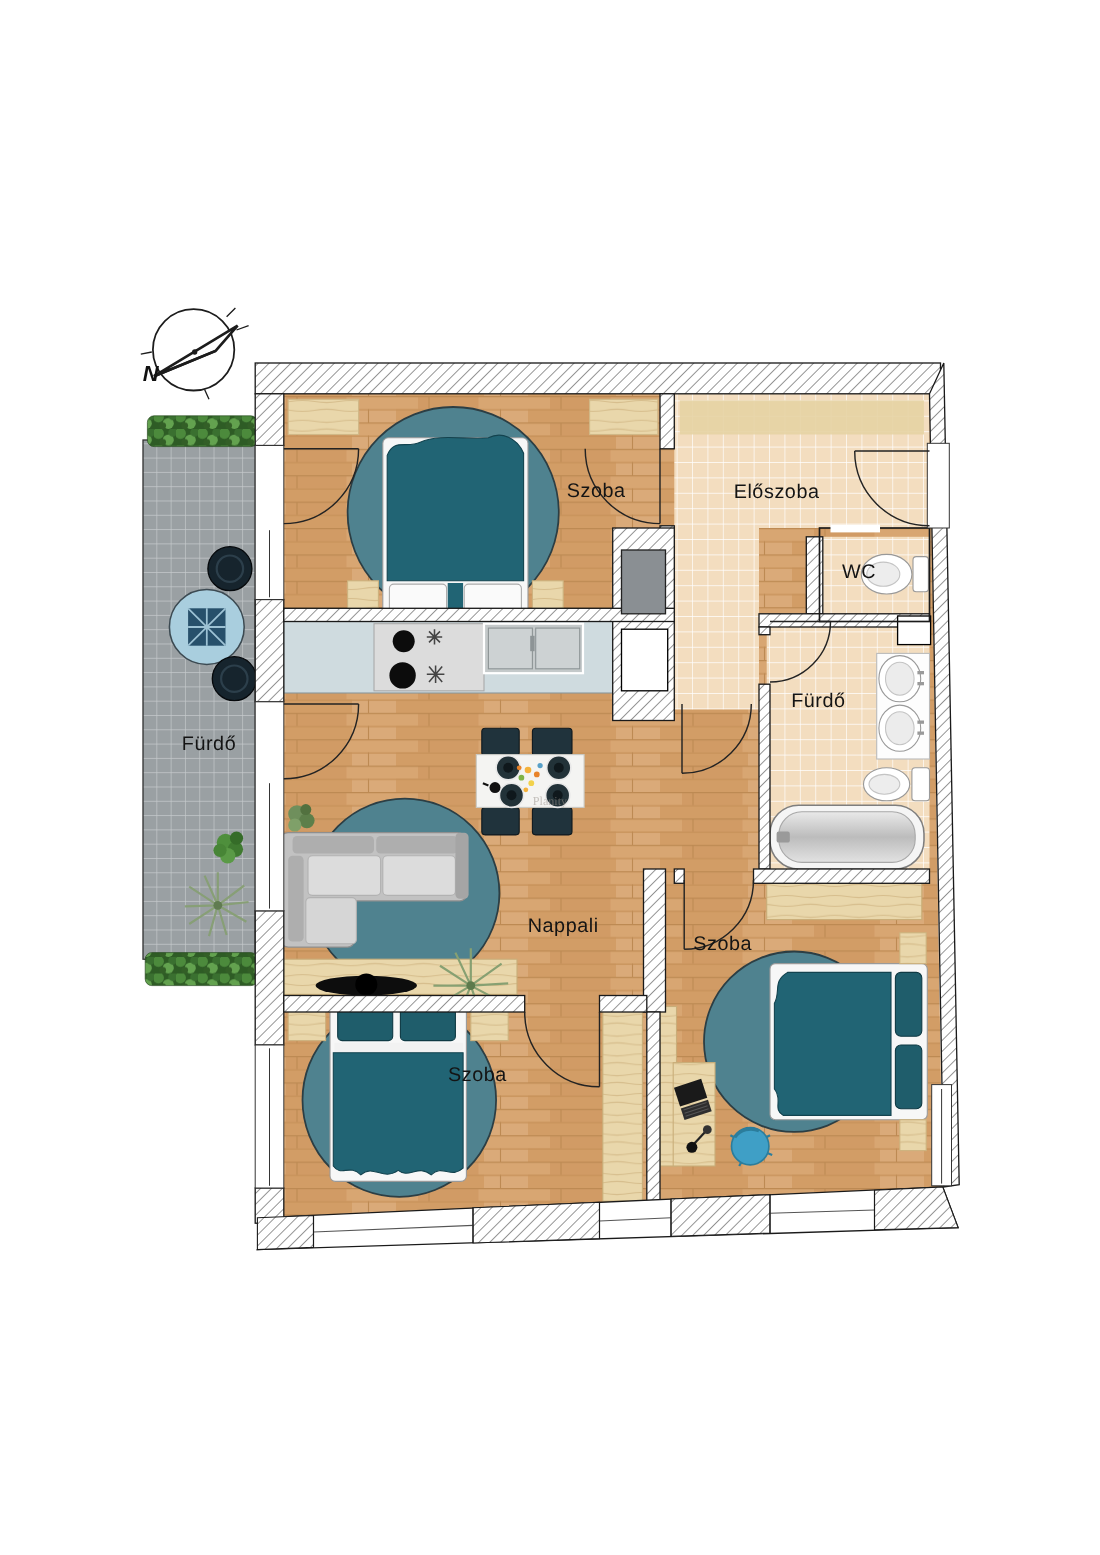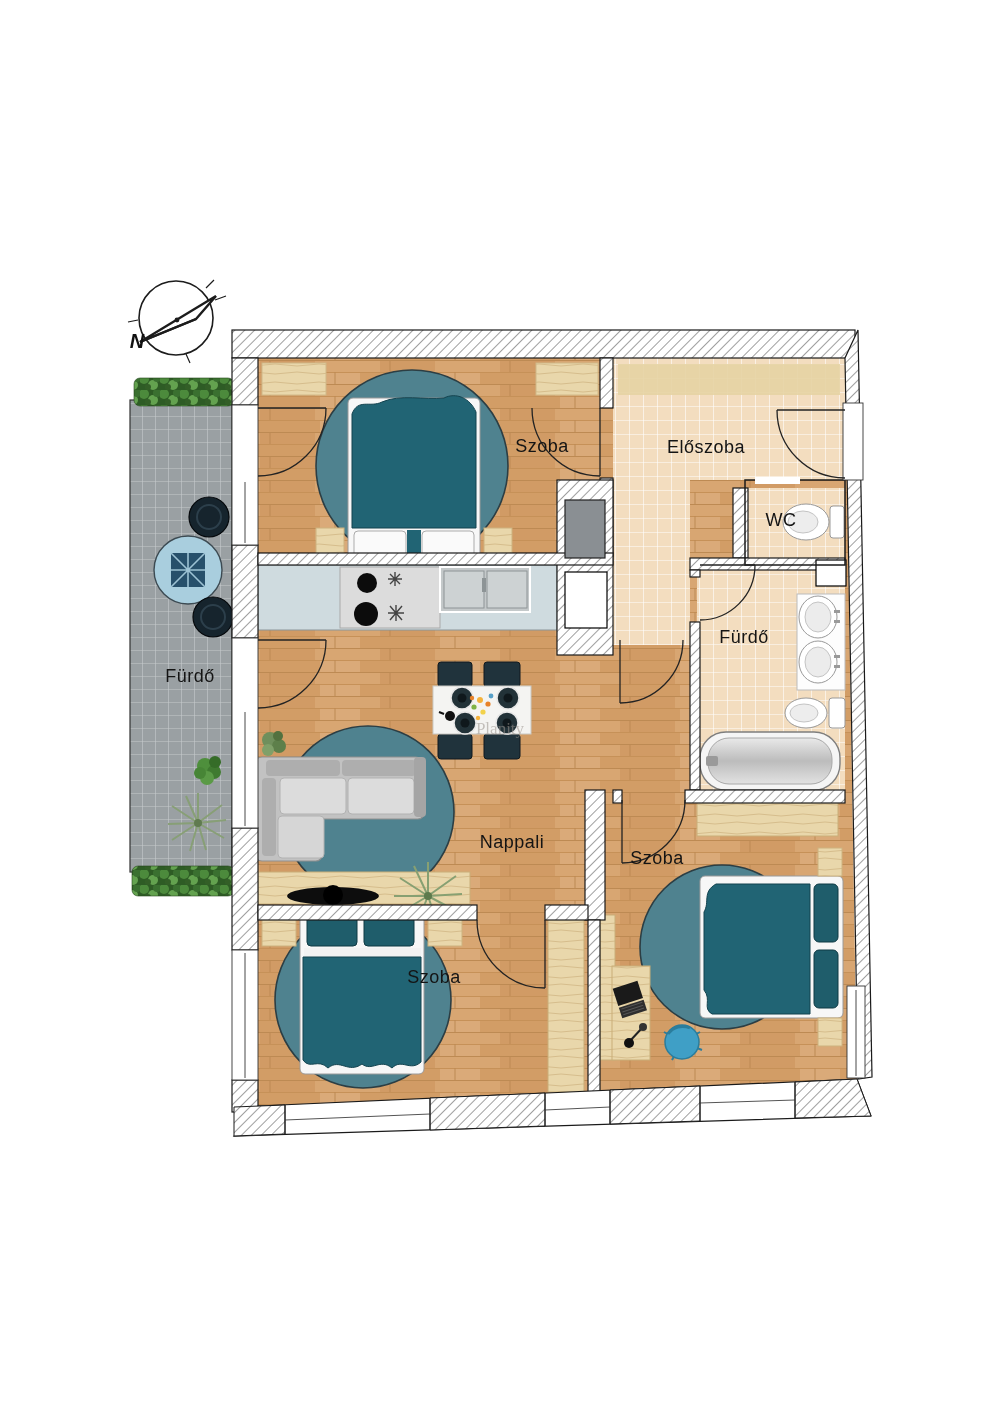--- a/index.html
+++ b/index.html
@@ -3,21 +3,21 @@
 <meta charset="utf-8">
 <style>
   html,body{margin:0;padding:0;background:#ffffff;}
   #stage{position:relative;width:1000px;height:1414px;background:#ffffff;overflow:hidden;
          font-family:"Liberation Sans", sans-serif;}
   #plan-svg{position:absolute;left:0;top:0;}
   .room-label{position:absolute;transform:translate(-50%,-50%);font-size:18px;color:#141414;
               white-space:nowrap;letter-spacing:0.5px;}
   .compass-label{position:absolute;transform:translate(-50%,-50%);font-size:20px;font-weight:bold;
                  font-style:italic;color:#111;}
-  .watermark{position:absolute;transform:translate(-50%,-50%);font-size:17px;color:#9b948e;
+  .watermark{position:absolute;transform:translate(-50%,-50%);font-size:11px;color:#9b948e;
              opacity:0.55;font-family:"Liberation Serif", serif;}
 </style>
 </head>
 <body>
 
 <div id="stage">
 
 <svg id="plan-svg" width="1000" height="1414" viewBox="0 0 1000 1414">
   <defs>
     <pattern id="hatch" width="7" height="7" patternUnits="userSpaceOnUse" patternTransform="rotate(45)">

